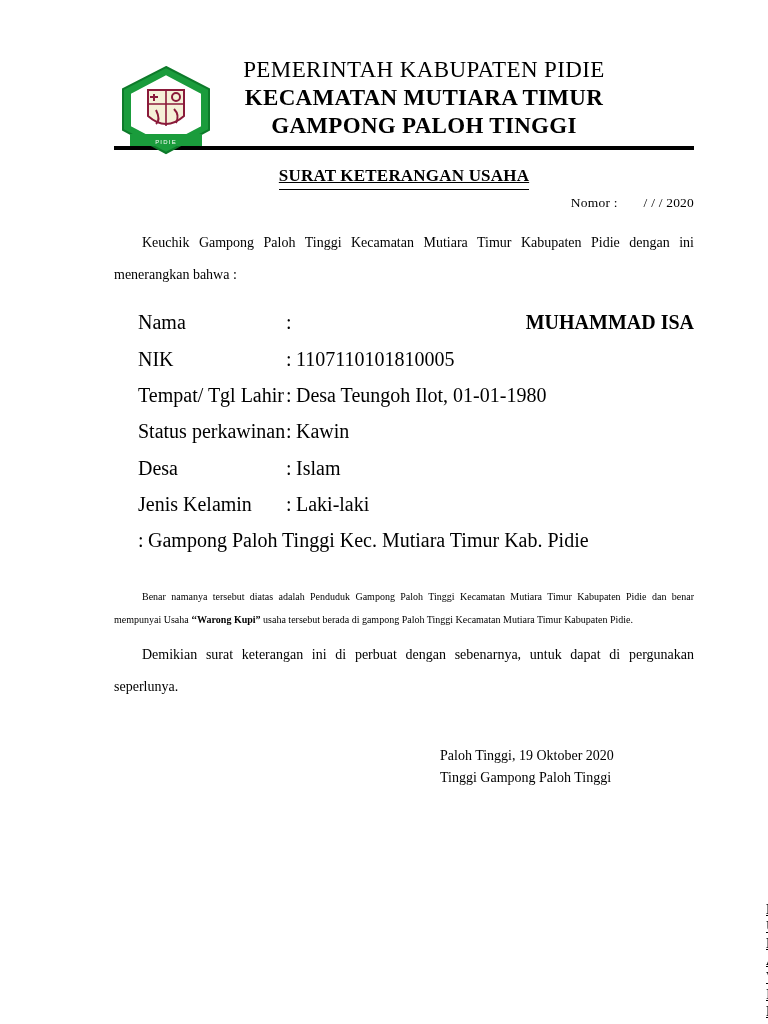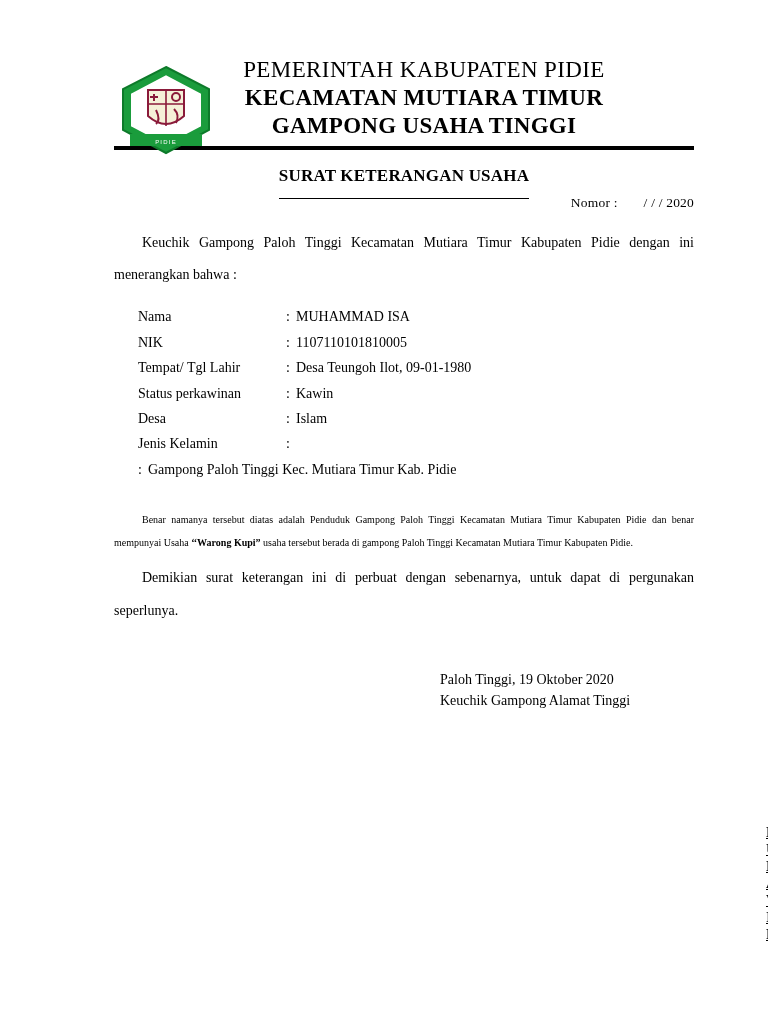--- a/index.html
+++ b/index.html
@@ -82,21 +82,22 @@
   
   .doc-title {
     text-align: center;
     margin-top: 16px;
     font-weight: bold;
     font-size: 17px;
     letter-spacing: 0.2px;
   }
   .doc-title span {
     border-bottom: 1.5px solid #000;
-    padding-bottom: 13px;
+    padding-bottom: 4px;
+    text-decoration: underline;
   }
   .doc-number {
     text-align: right;
     margin-top: 9px;
     font-size: 13.5px;
     letter-spacing: 0.2px;
   }
   .doc-number .gap { display:inline-block; width: 26px; }
 
   
@@ -107,27 +108,27 @@
     margin-top: 16px;
   }
   .indent-lead { display: inline-block; width: 28px; }
 
   .fields {
     margin-top: 14px;
     margin-left: 24px;
   }
   .field-row {
     display: flex;
-    font-size: 14px;
+    font-size: 20px;
     line-height: 1.82;
   }
   .f-label { width: 148px; flex: 0 0 148px; }
   .f-colon { width: 10px; flex: 0 0 10px; }
   .f-value { flex: 1 1 auto; }
-  .f-value.bold { font-weight: normal; }
+  .f-value.bold { font-weight: bold; text-align: right; }
 
   .para2 {
     font-size: 10px;
     line-height: 2.3;
     text-align: justify;
     margin-top: 26px;
   }
   .para3 {
     font-size: 14px;
     line-height: 2.3;
@@ -172,21 +173,21 @@
           <circle cx="58" cy="33" r="4" fill="none" stroke="#8a1a3a" stroke-width="2"></circle>
           <path d="M38 46 q5 10 0 14" stroke="#8a1a3a" stroke-width="2" fill="none"></path>
           <path d="M56 45 q6 6 2 14" stroke="#8a1a3a" stroke-width="2" fill="none"></path>
           <rect x="12" y="70" width="72" height="12" fill="#1a9c3c"></rect>
           <text x="48" y="79.5" font-family="Liberation Sans, sans-serif" font-size="6" fill="#ffffff" text-anchor="middle" letter-spacing="1.2">PIDIE</text>
         </svg>
       </div>
       <div class="header-text">
         <div class="hl1">PEMERINTAH KABUPATEN PIDIE</div>
         <div class="hl2">KECAMATAN  MUTIARA TIMUR</div>
-        <div class="hl3">GAMPONG USAHA TINGGI</div>
+        <div class="hl3">GAMPONG PALOH TINGGI</div>
       </div>
     </div>
     <hr class="rule">
 
     <div class="doc-title">
       <span>SURAT KETERANGAN USAHA</span>
     </div>
     <div class="doc-number">
       <span>Nomor :</span><span class="gap"></span><span>/       /    / 2020</span>
     </div>
@@ -202,52 +203,53 @@
         <div class="f-value bold">MUHAMMAD ISA</div>
       </div>
       <div class="field-row">
         <div class="f-label">NIK</div>
         <div class="f-colon">:</div>
         <div class="f-value">1107110101810005</div>
       </div>
       <div class="field-row">
         <div class="f-label">Tempat/ Tgl Lahir</div>
         <div class="f-colon">:</div>
-        <div class="f-value">Desa Teungoh Ilot, 09-01-1980</div>
+        <div class="f-value">Desa Teungoh Ilot, 01-01-1980</div>
       </div>
       <div class="field-row">
         <div class="f-label">Status perkawinan</div>
         <div class="f-colon">:</div>
         <div class="f-value">Kawin</div>
       </div>
       <div class="field-row">
         <div class="f-label">Desa</div>
         <div class="f-colon">:</div>
         <div class="f-value">Islam</div>
       </div>
       <div class="field-row">
         <div class="f-label">Jenis Kelamin</div>
         <div class="f-colon">:</div>
+        <div class="f-value">Laki-laki</div>
       </div>
       <div class="field-row">
         <div class="f-colon">:</div>
         <div class="f-value">Gampong Paloh Tinggi Kec. Mutiara Timur  Kab. Pidie</div>
       </div>
     </div>
 
     <div class="para2">
       <span class="indent-lead"></span><span>Benar namanya tersebut diatas adalah Penduduk Gampong Paloh Tinggi Kecamatan Mutiara Timur  Kabupaten  Pidie  dan  benar  mempunyai  Usaha </span><span class="bold">‘‘Warong Kupi”</span><span> usaha tersebut berada di gampong Paloh Tinggi Kecamatan Mutiara Timur Kabupaten Pidie.</span>
     </div>
 
     <div class="para3">
       <span class="indent-lead"></span><span>Demikian    surat  keterangan  ini  di  perbuat  dengan  sebenarnya,  untuk  dapat  di pergunakan seperlunya.</span>
     </div>
 
     <div class="sign">
       <div>Paloh Tinggi, 19 Oktober 2020</div>
-      <div>Keuchik Gampong Alamat Tinggi</div>
+      <div>Tinggi Gampong Paloh Tinggi</div>
     </div>
     <div class="sign-name-wrap">
       <span class="sign-name">M U N A W I R</span>
     </div>
 
   </div>
 </div>
 
 </body></html>

